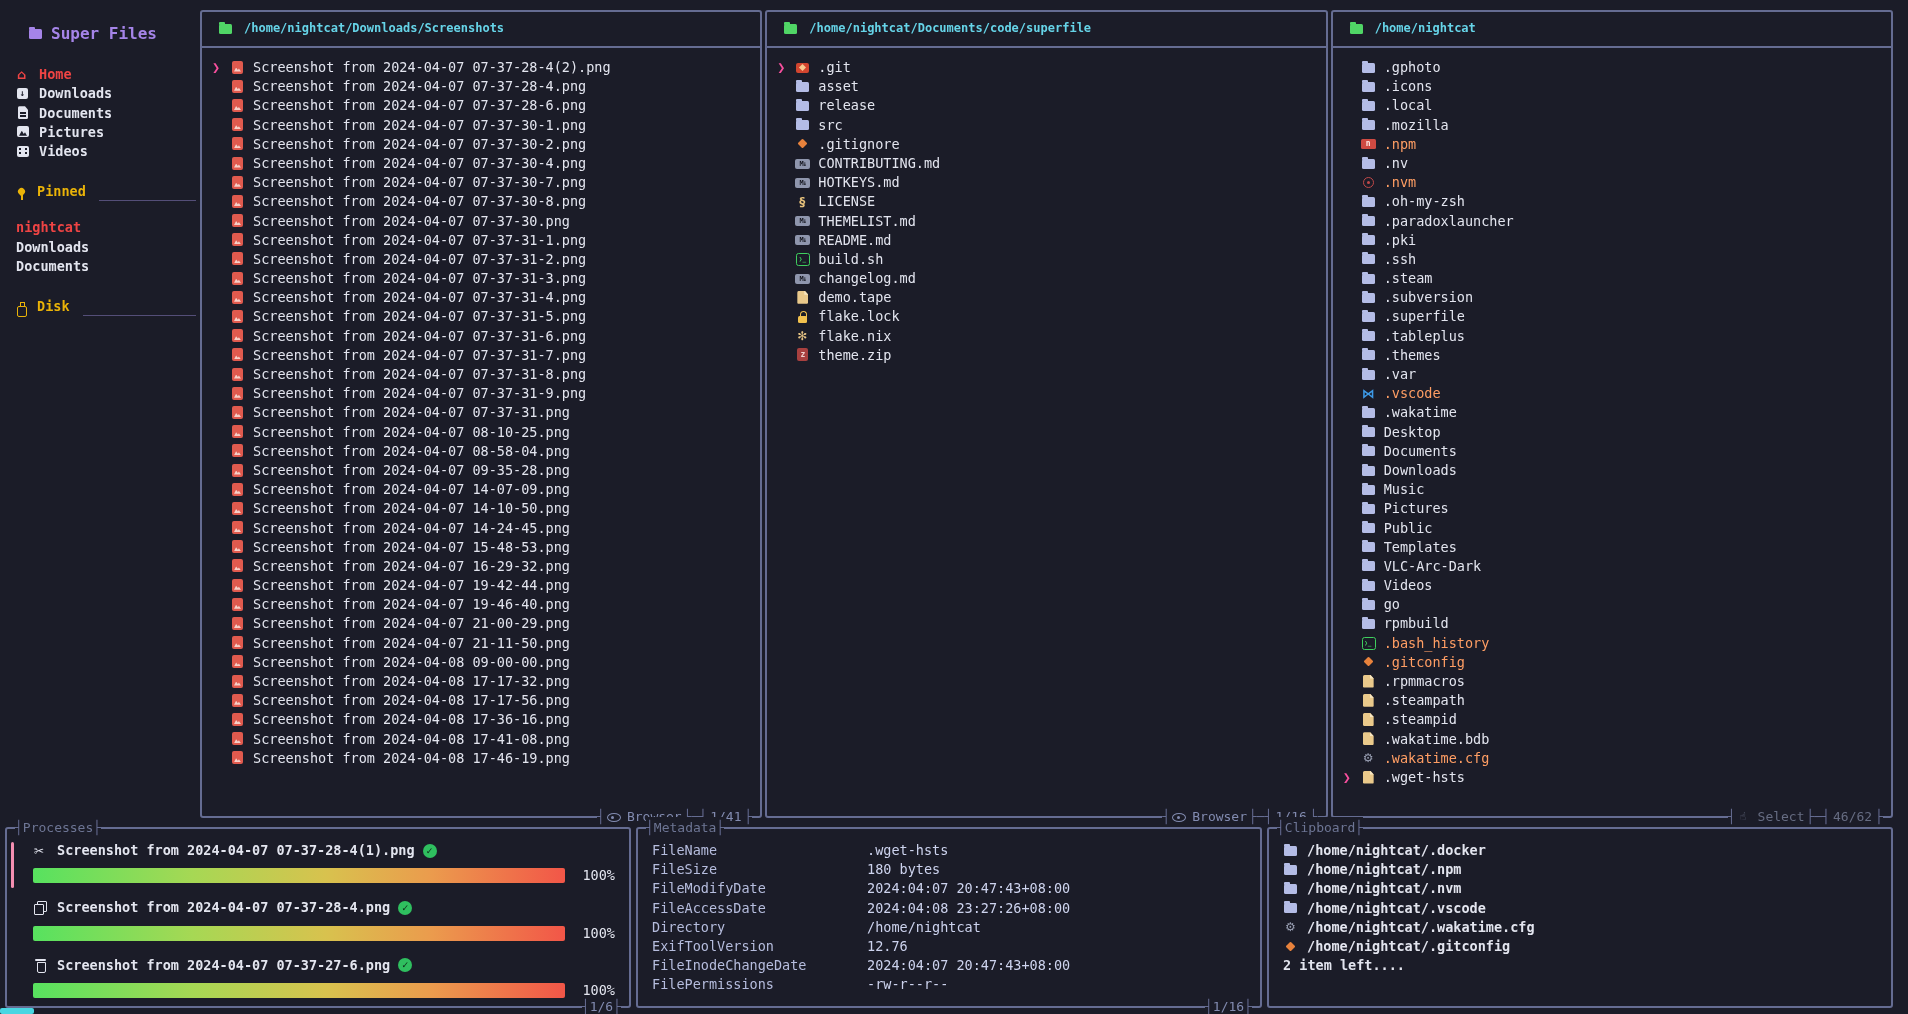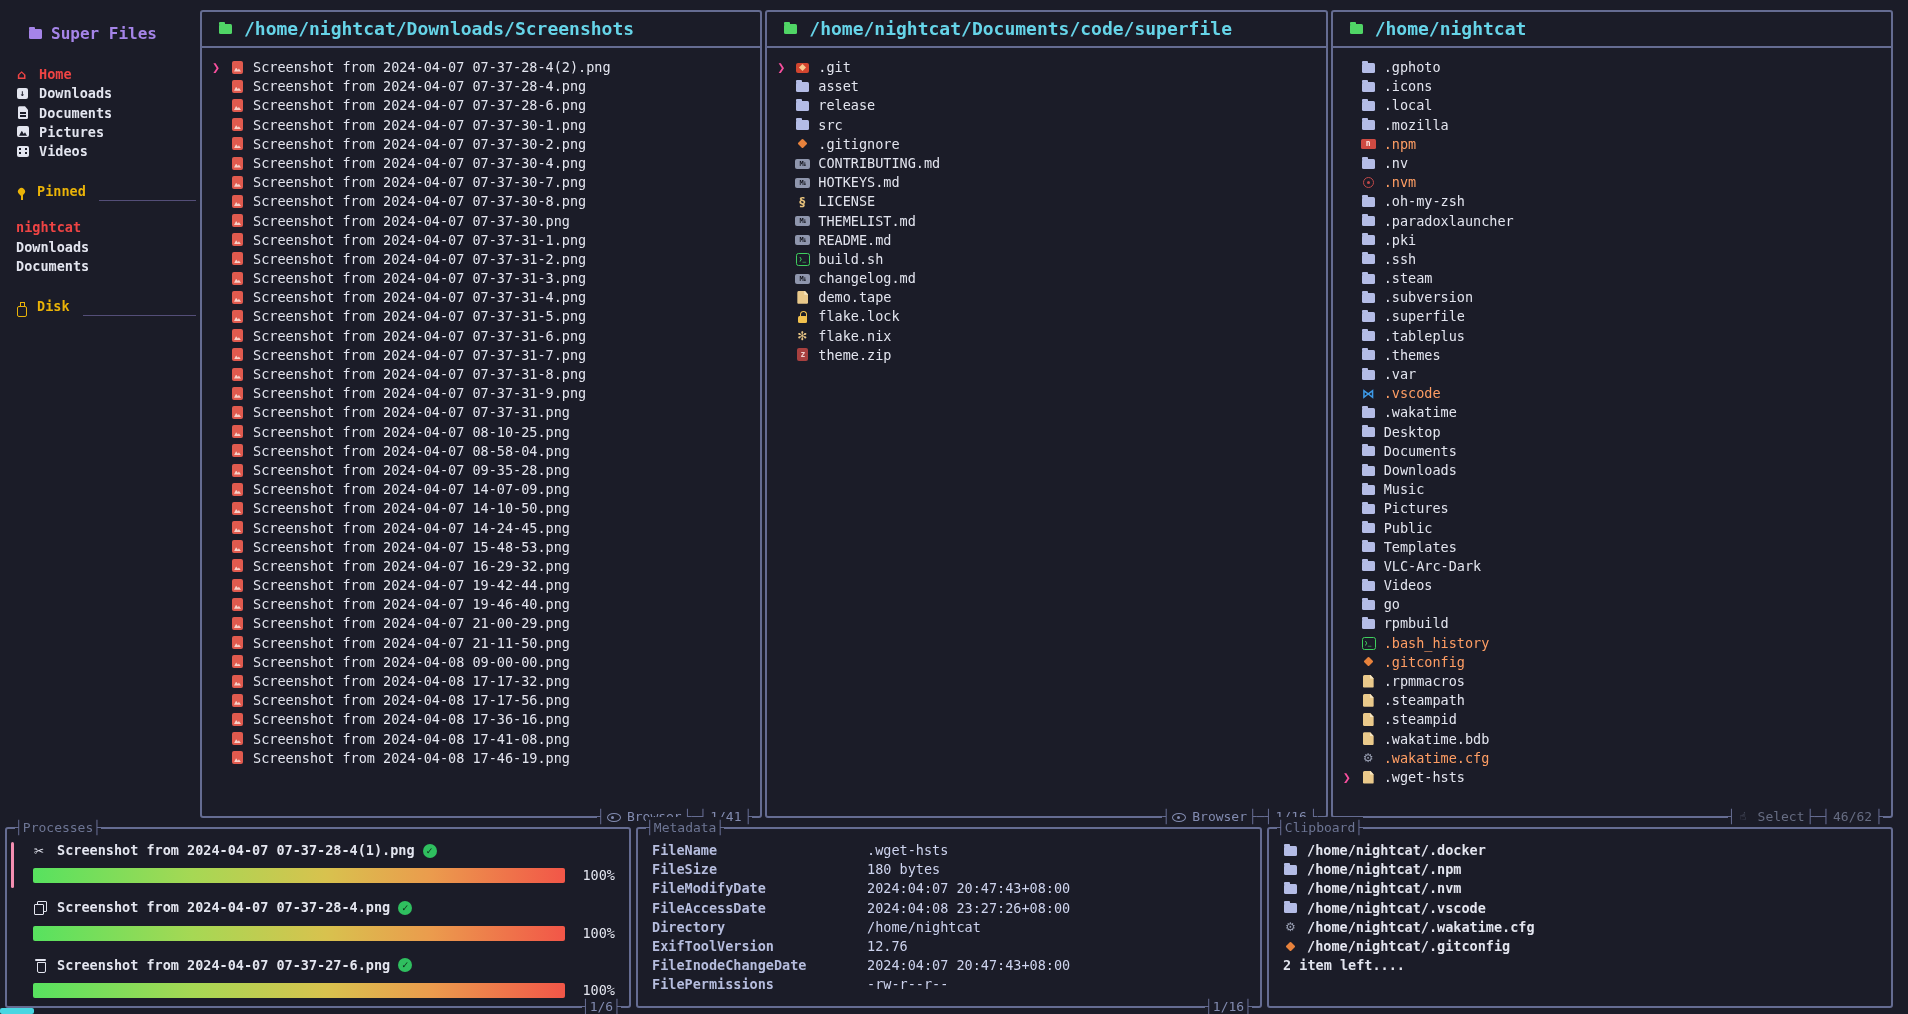--- a/index.html
+++ b/index.html
@@ -9,21 +9,21 @@
     background:#1b1c28; color:#e3e5ef;
     font-family:"DejaVu Sans Mono","Liberation Mono",monospace;
     font-size:13.5px; line-height:19.2px;
   }
   
   .top { position:absolute; top:10px; left:0; right:15px; height:808px; display:flex; }
   .sidebar { width:200px; flex:none; padding:12px 0 0 16px; }
   .panels { flex:1; display:flex; gap:3px; }
   .panel { flex:1; border:2px solid #656c92; border-radius:3px; position:relative; display:flex; flex-direction:column; }
   .phead { height:36px; flex:none; display:flex; align-items:center; gap:10px; padding:0 16px; border-bottom:2px solid #656c92; }
-  .ppath { color:#66d4e8; font-weight:700; font-size:18px; }
+  .ppath { color:#66d4e8; font-weight:700; font-size:12px; }
   .flist { padding:10px 6px 0 10px; overflow:hidden; }
   .frow { display:flex; align-items:center; height:19.2px; gap:7px; white-space:nowrap; }
   .curm { width:11px; flex:none; color:#f74f9e; font-weight:700; visibility:hidden; }
   .frow.cur .curm { visibility:visible; }
   .fname { color:#e3e5ef; }
   .frow.sel .fname { color:#ff9e64; }
   
   .pfoot { position:absolute; bottom:-12px; right:8px; display:flex; align-items:center;
            background:#1b1c28; color:#828bb0; line-height:22px; font-size:13px; }
   .pfoot .icon { margin-right:4px; }
@@ -39,21 +39,21 @@
   
   .proc { position:relative; margin-bottom:13px; padding-left:12px; }
   .proc.active::before { content:""; position:absolute; left:-10px; top:1px; width:3px; height:46px; background:#f48fb1; border-radius:2px; }
   .proc-name-row { display:flex; align-items:center; gap:8px; font-weight:700; white-space:nowrap; }
   .proc-bar-row { display:flex; align-items:center; gap:12px; margin-top:6px; }
   .bar { flex:1; height:15px; border-radius:2px;
          background:linear-gradient(90deg,#57e25f 0%,#a6d854 30%,#d8c24e 55%,#eb9b4d 75%,#f25648 100%); }
   .pct { width:38px; flex:none; text-align:right; color:#e3e5ef; }
   
   .mrow { display:flex; height:19.2px; white-space:nowrap; }
-  .mkey { width:215px; flex:none; color:#b6bdde; font-weight:700; }
+  .mkey { width:215px; flex:none; color:#b6bdde; font-weight:400; }
   .mval { color:#cdd3ee; }
   
   .crow { display:flex; align-items:center; gap:8px; height:19.2px; font-weight:700; white-space:nowrap; }
   .clip-more { font-weight:700; height:19.2px; }
   
   .sb-title { display:flex; align-items:center; gap:7px; margin:2px 0 22px 12px;
               color:#a584e8; font-weight:700; font-size:16px; }
   .sb-item { display:flex; align-items:center; gap:7px; height:19.2px; color:#e3e5ef; font-weight:700; cursor:default; }
   .sb-item.sel { color:#ef4444; }
   .sb-sec { display:flex; align-items:flex-end; gap:7px; color:#eab308; font-weight:700; margin:21px 0 0 -2px; }

